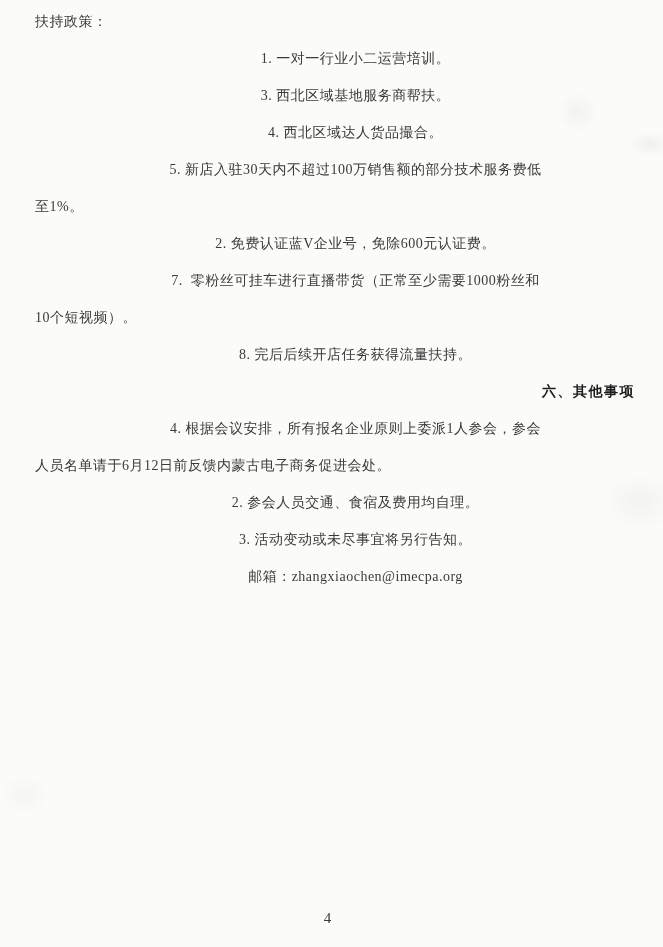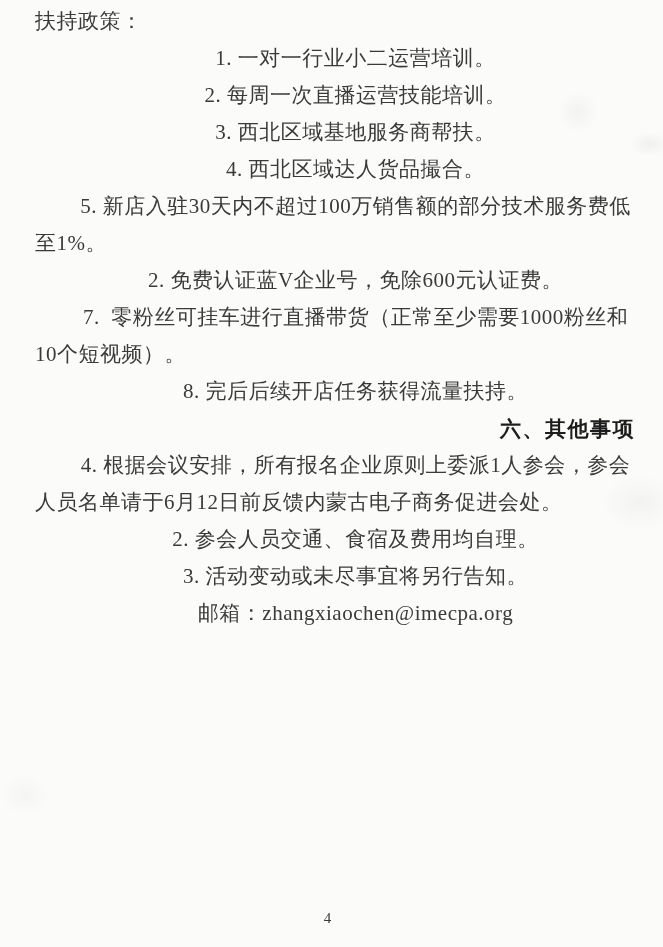--- a/index.html
+++ b/index.html
@@ -22,21 +22,21 @@
       radial-gradient(closest-side, rgba(130,130,130,0.09), rgba(130,130,130,0) 70%) 620px 126px / 60px 36px no-repeat,
       radial-gradient(closest-side, rgba(130,130,130,0.07), rgba(130,130,130,0) 70%) 585px 462px / 110px 80px no-repeat,
       radial-gradient(closest-side, rgba(130,130,130,0.05), rgba(130,130,130,0) 70%) -10px 765px / 70px 60px no-repeat,
       var(--page-bg, #fbfbf9);
   }
   .doc-body {
     position: absolute;
     left: 35px;
     top: 3px;
     width: 600px;
-    font-size: 21px;
+    font-size: 14px;
     line-height: 37px;
     letter-spacing: 0.5px;
     color: var(--body-ink, #3a3a3a);
   }
   .line {
     white-space: pre;
     height: 37px;
   }
   .line.indent {
     padding-left: 41px;
@@ -62,21 +62,20 @@
     font-family: "Liberation Serif", "DejaVu Serif", serif;
   }
 </style>
 </head>
 <body>
 
 <div class="page">
   <div class="doc-body">
       <div class="line flush">扶持政策：</div>
       <div class="line indent">1. 一对一行业小二运营培训。</div>
-      <div class="line indent">2. 每周一次直播运营技能培训。</div>
       <div class="line indent">3. 西北区域基地服务商帮扶。</div>
       <div class="line indent">4. 西北区域达人货品撮合。</div>
       <div class="line indent">5. 新店入驻30天内不超过100万销售额的部分技术服务费低</div>
       <div class="line flush">至1%。</div>
       <div class="line indent">2. 免费认证蓝V企业号，免除600元认证费。</div>
       <div class="line indent">7.  零粉丝可挂车进行直播带货（正常至少需要1000粉丝和</div>
       <div class="line flush">10个短视频）。</div>
       <div class="line indent">8. 完后后续开店任务获得流量扶持。</div>
       <div class="line heading">六、其他事项</div>
       <div class="line indent">4. 根据会议安排，所有报名企业原则上委派1人参会，参会</div>

